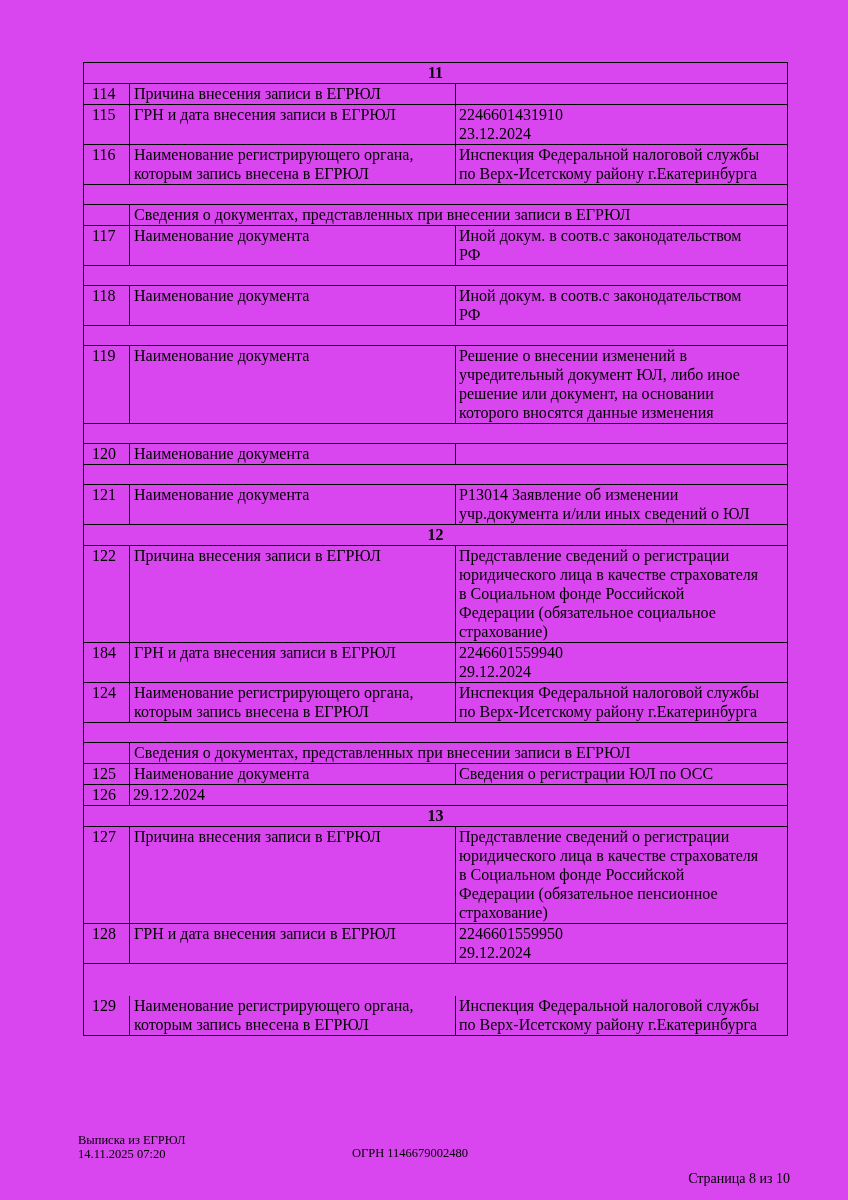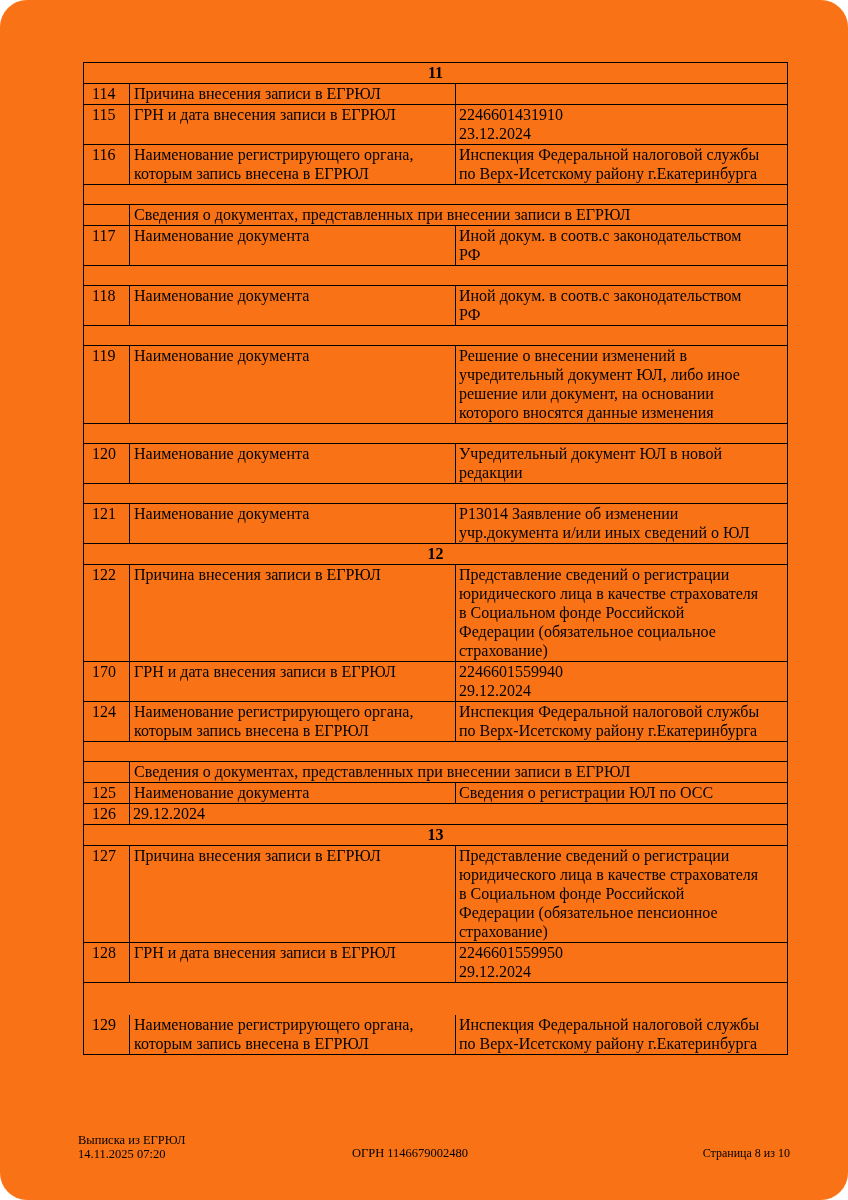--- a/index.html
+++ b/index.html
@@ -1,38 +1,38 @@
 <!DOCTYPE html>
 <html><head>
 <meta charset="utf-8">
 <style>
   * { margin:0; padding:0; box-sizing:border-box; }
   html,body { width:848px; height:1200px; background:#ffffff;
     font-family:"Liberation Serif", serif; color:#000; }
-  .page { position:relative; width:848px; height:1200px; background:#f97316; overflow:hidden;border-radius:27px; }
+  .page { position:relative; width:848px; height:1200px; background:#d946ef; overflow:hidden; }
 
   .doc-table { position:absolute; left:83px; top:62px; width:705px;
     border:1px solid #000; font-size:16px; line-height:19px; }
 
   .t-row { display:flex; border-bottom:1px solid #000; }
   .t-row:last-child { border-bottom:none;margin-top:32px; }
 
   .c-num { width:46px; border-right:1px solid #000; padding:0 2px 1px 8px; }
   .c-label { width:326px; border-right:1px solid #000; padding:0 4px 1px 4px; white-space:pre-line; }
   .c-value { flex:1; padding:0 2px 1px 3px; white-space:pre-line; }
 
   .t-section { display:block; text-align:center; font-weight:bold; padding:0 0 1px 0;
     border-bottom:1px solid #000; }
   .t-sub .c-rest { flex:1; padding:0 4px 1px 4px; }
   .t-spacer { height:20px; border-bottom:1px solid #000; }
 
   .footer { position:absolute; left:0; top:0; width:848px; height:1200px; pointer-events:none;text-decoration:underline; }
   .footer-left { position:absolute; left:78px; top:1133px; font-size:12.5px; line-height:14px; }
   .footer-center { position:absolute; left:0; top:1146px; width:820px; text-align:center; font-size:12.5px; }
-  .footer-right { position:absolute; right:58px; top:1146px; font-size:12px; }
+  .footer-right { position:absolute; right:58px; top:1171px; font-size:14px; }
 </style>
 </head>
 <body>
 
 <div class="page">
 
   <div class="doc-table">
 
     <div class="t-row t-section"><span>11</span></div>
 
@@ -88,22 +88,20 @@
 учредительный документ ЮЛ, либо иное
 решение или документ, на основании
 которого вносятся данные изменения</div>
     </div>
 
     <div class="t-row t-spacer"></div>
 
     <div class="t-row">
       <div class="c-num">120</div>
       <div class="c-label">Наименование документа</div>
-      <div class="c-value">Учредительный документ ЮЛ в новой
-редакции</div>
     </div>
 
     <div class="t-row t-spacer"></div>
 
     <div class="t-row">
       <div class="c-num">121</div>
       <div class="c-label">Наименование документа</div>
       <div class="c-value">Р13014 Заявление об изменении
 учр.документа и/или иных сведений о ЮЛ</div>
     </div>
@@ -114,21 +112,21 @@
       <div class="c-num">122</div>
       <div class="c-label">Причина внесения записи в ЕГРЮЛ</div>
       <div class="c-value">Представление сведений о регистрации
 юридического лица в качестве страхователя
 в Социальном фонде Российской
 Федерации (обязательное социальное
 страхование)</div>
     </div>
 
     <div class="t-row">
-      <div class="c-num">170</div>
+      <div class="c-num">184</div>
       <div class="c-label">ГРН и дата внесения записи в ЕГРЮЛ</div>
       <div class="c-value">2246601559940
 29.12.2024</div>
     </div>
 
     <div class="t-row">
       <div class="c-num">124</div>
       <div class="c-label">Наименование регистрирующего органа,
 которым запись внесена в ЕГРЮЛ</div>
       <div class="c-value">Инспекция Федеральной налоговой службы

